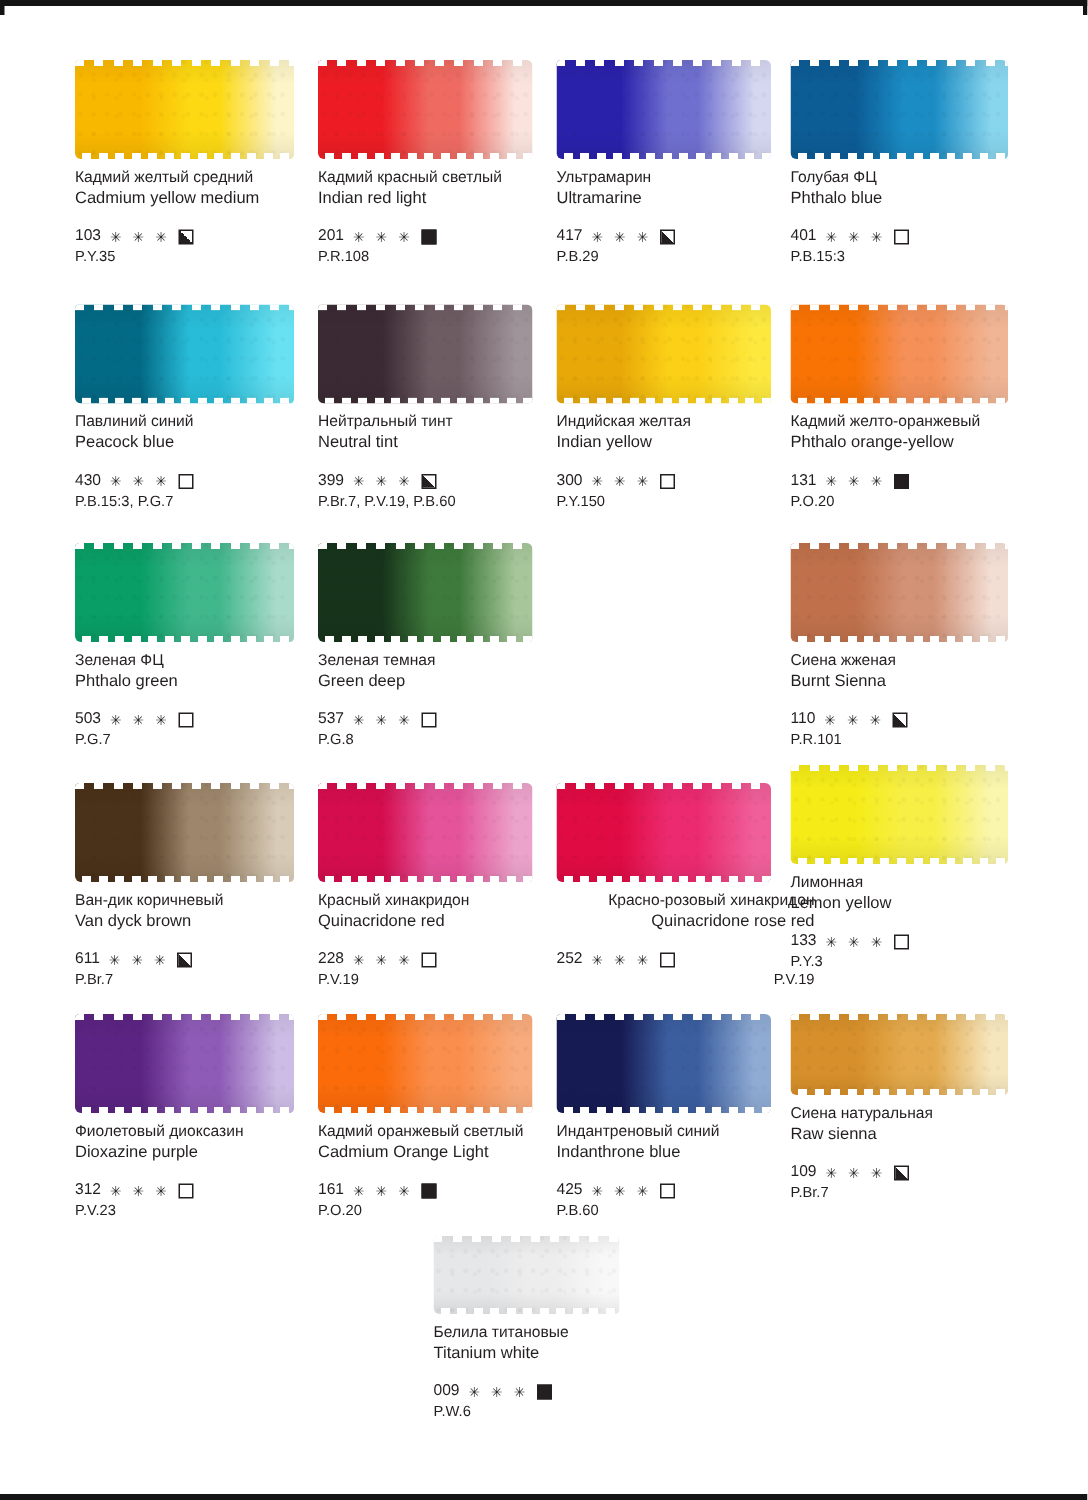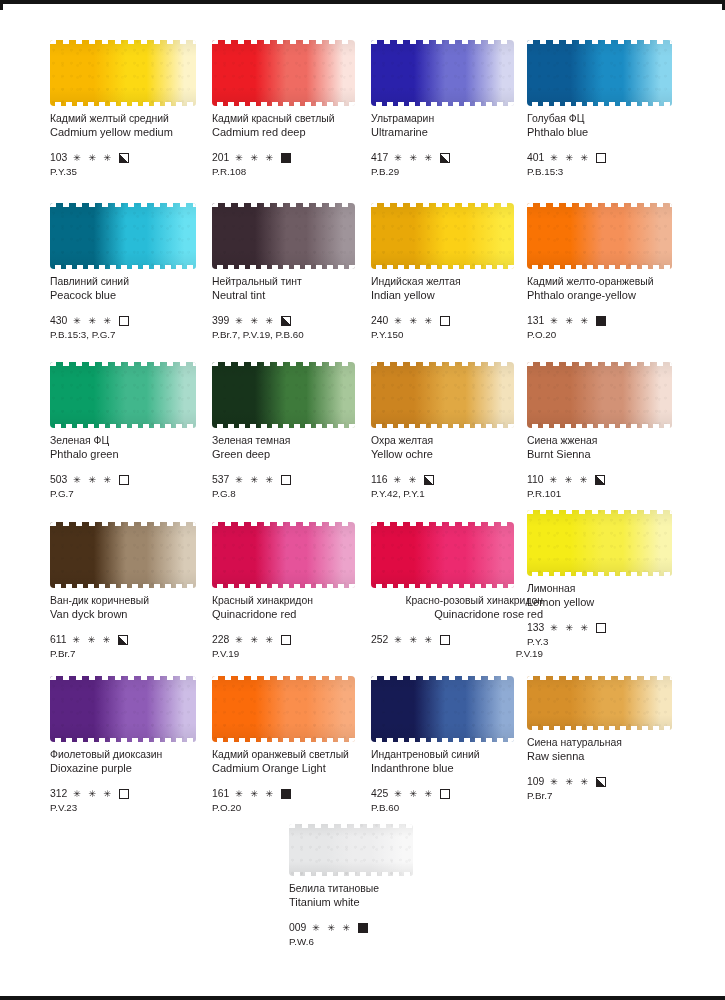--- a/index.html
+++ b/index.html
@@ -99,21 +99,21 @@
       <div class="cell" style="left: 212px; top: 40px;">
         <div class="swatch" style="width: 143px; height: 66px;">
           <div class="wash" style="background: linear-gradient(90deg, rgb(237, 28, 36) 0%, rgb(237, 28, 36) 30%, rgb(239, 107, 98) 52%, rgb(239, 107, 98) 66%, rgb(251, 227, 221) 92%, rgb(251, 227, 221) 100%);"></div>
           <div class="wash" style="background: linear-gradient(rgba(0, 0, 0, 0.06) 0%, rgba(0, 0, 0, 0) 25%, rgba(0, 0, 0, 0) 72%, rgba(0, 0, 0, 0.07) 100%);"></div>
           <div class="tex"></div>
           <div class="top-ripple"></div>
           <div class="bot-ripple"></div>
         </div>
         <div class="info">
           <div class="name-ru">Кадмий красный светлый</div>
-          <div class="name-en">Cadmium red deep</div>
+          <div class="name-en">Indian red light</div>
           <div class="meta">
             <span class="code">201</span>
             <span class="stars">✳ ✳ ✳</span>
             <span class="opac opaque"></span>
           </div>
           <div class="pigment">P.R.108</div>
         </div>
       </div>
       <div class="cell" style="left: 371px; top: 40px;">
         <div class="swatch" style="width: 143px; height: 66px;">
@@ -196,21 +196,21 @@
           <div class="wash" style="background: linear-gradient(90deg, rgb(232, 168, 8) 0%, rgb(232, 168, 8) 30%, rgb(251, 208, 22) 52%, rgb(251, 208, 22) 66%, rgb(253, 233, 62) 92%, rgb(253, 233, 62) 100%);"></div>
           <div class="wash" style="background: linear-gradient(rgba(0, 0, 0, 0.06) 0%, rgba(0, 0, 0, 0) 25%, rgba(0, 0, 0, 0) 72%, rgba(0, 0, 0, 0.07) 100%);"></div>
           <div class="tex"></div>
           <div class="top-ripple"></div>
           <div class="bot-ripple"></div>
         </div>
         <div class="info">
           <div class="name-ru">Индийская желтая</div>
           <div class="name-en">Indian yellow</div>
           <div class="meta">
-            <span class="code">240</span>
+            <span class="code">300</span>
             <span class="stars">✳ ✳ ✳</span>
             <span class="opac transparent"></span>
           </div>
           <div class="pigment">P.Y.150</div>
         </div>
       </div>
       <div class="cell" style="left: 527px; top: 203px;">
         <div class="swatch" style="width: 145px; height: 66px;">
           <div class="wash" style="background: linear-gradient(90deg, rgb(249, 115, 4) 0%, rgb(249, 115, 4) 30%, rgb(245, 144, 88) 52%, rgb(245, 144, 88) 66%, rgb(240, 181, 148) 92%, rgb(240, 181, 148) 100%);"></div>
           <div class="wash" style="background: linear-gradient(rgba(0, 0, 0, 0.06) 0%, rgba(0, 0, 0, 0) 25%, rgba(0, 0, 0, 0) 72%, rgba(0, 0, 0, 0.07) 100%);"></div>
@@ -258,39 +258,20 @@
         </div>
         <div class="info">
           <div class="name-ru">Зеленая темная</div>
           <div class="name-en">Green deep</div>
           <div class="meta">
             <span class="code">537</span>
             <span class="stars">✳ ✳ ✳</span>
             <span class="opac transparent"></span>
           </div>
           <div class="pigment">P.G.8</div>
-        </div>
-      </div>
-      <div class="cell" style="left: 371px; top: 362px;">
-        <div class="swatch" style="width: 143px; height: 66px;">
-          <div class="wash" style="background: linear-gradient(90deg, rgb(204, 132, 32) 0%, rgb(204, 132, 32) 30%, rgb(224, 168, 67) 52%, rgb(224, 168, 67) 66%, rgb(243, 226, 187) 92%, rgb(243, 226, 187) 100%);"></div>
-          <div class="wash" style="background: linear-gradient(rgba(0, 0, 0, 0.06) 0%, rgba(0, 0, 0, 0) 25%, rgba(0, 0, 0, 0) 72%, rgba(0, 0, 0, 0.07) 100%);"></div>
-          <div class="tex"></div>
-          <div class="top-ripple"></div>
-          <div class="bot-ripple"></div>
-        </div>
-        <div class="info">
-          <div class="name-ru">Охра желтая</div>
-          <div class="name-en">Yellow ochre</div>
-          <div class="meta">
-            <span class="code">116</span>
-            <span class="stars">✳ ✳</span>
-            <span class="opac semi"></span>
-          </div>
-          <div class="pigment">P.Y.42, P.Y.1</div>
         </div>
       </div>
       <div class="cell" style="left: 527px; top: 362px;">
         <div class="swatch" style="width: 145px; height: 66px;">
           <div class="wash" style="background: linear-gradient(90deg, rgb(192, 113, 75) 0%, rgb(192, 113, 75) 30%, rgb(210, 146, 118) 52%, rgb(210, 146, 118) 66%, rgb(243, 222, 212) 92%, rgb(243, 222, 212) 100%);"></div>
           <div class="wash" style="background: linear-gradient(rgba(0, 0, 0, 0.06) 0%, rgba(0, 0, 0, 0) 25%, rgba(0, 0, 0, 0) 72%, rgba(0, 0, 0, 0.07) 100%);"></div>
           <div class="tex"></div>
           <div class="top-ripple"></div>
           <div class="bot-ripple"></div>
         </div>

